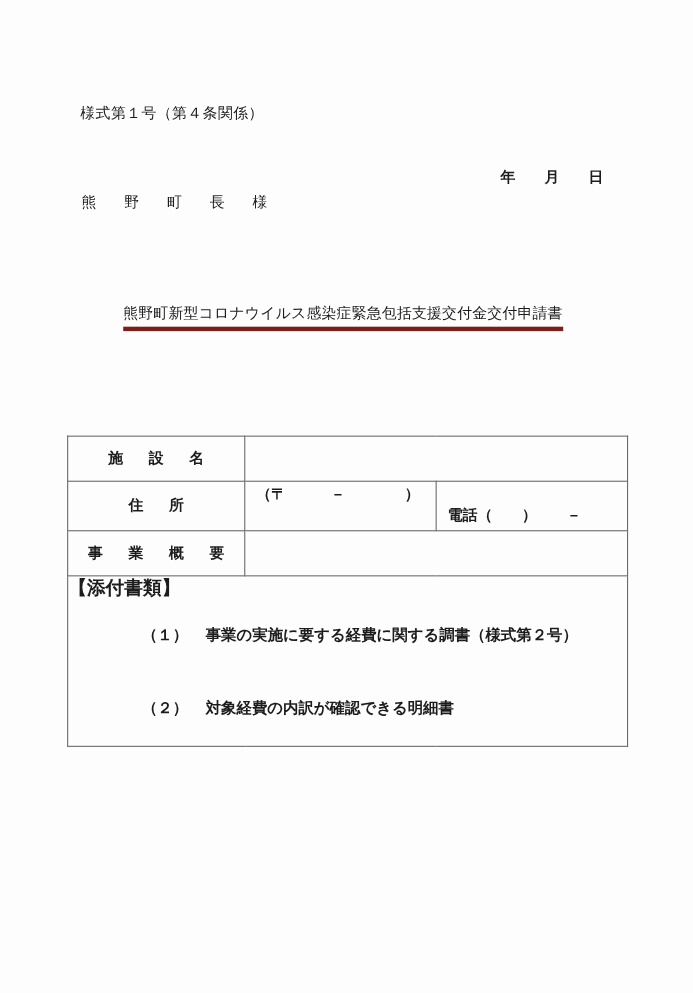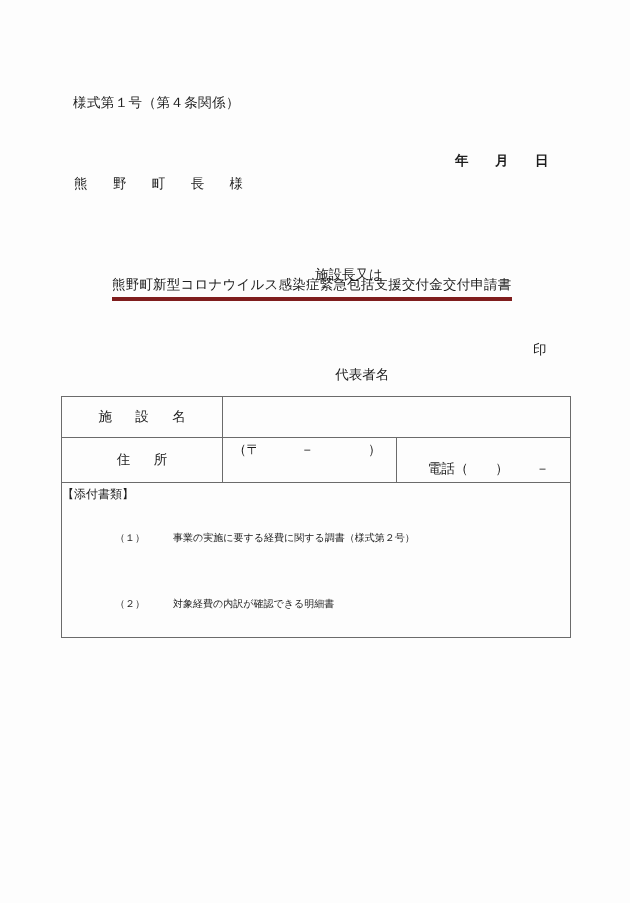--- a/index.html
+++ b/index.html
@@ -94,20 +94,21 @@
     top: 396px;
     width: 510px;
     border-collapse: collapse;
     table-layout: fixed;
     font-size: 13.5px;
   }
   .form-table td {
     border: 1px solid #6b6b6b;
     padding: 0;
     vertical-align: middle;
+    font-weight: bold;
   }
   .label-cell {
     width: 160px;
     text-align: center;
     height: 40px;
   }
   .label-cell .lbl {
     display: inline-block;
     letter-spacing: 10px;
     text-indent: 10px;
@@ -122,74 +123,66 @@
   }
   .zip {
     position: absolute;
     left: 10px;
     top: 3px;
     white-space: pre;
   }
   .tel-cell {
     width: 166px;
     vertical-align: middle;
-    text-align: center;
   }
   .tel-inner {
     padding-left: 10px;
     white-space: pre;
     position: relative;
     top: 9px;
   }
 
   .money { letter-spacing: 0.3px; }
 
   
   .attach-cell {
     height: 86px;
     vertical-align: top;
     padding: 9px 0 0 9px;
   }
   .attach-title {
-    font-size: 12px;
+    font-size: 17px;
     line-height: 22px;
   }
   .attach-list {
     margin: 0;
     padding: 0;
     list-style: none;
   }
   .attach-list li {
-    font-size: 10px;
+    font-size: 14px;
     line-height: 22px;
     white-space: pre;
     padding-left: 18px;
   }
   .attach-list .num { display: inline-block; width: 58px; }
 </style>
 </head>
 <body>
 
 <div class="page">
 
   <div class="abs form-number">様式第１号（第４条関係）</div>
 
   <div class="abs date-line">
     <span>年</span><span class="sp"></span><span>月</span><span class="sp"></span><span>日</span>
   </div>
 
   <div class="abs addressee">熊 野 町 長 様</div>
 
-  <div class="abs applicant">
-    <div class="line">施設長又は</div>
-    <div class="line">
-      <span>代表者名</span>
-      <span class="seal">印</span>
-    </div>
-  </div>
 
   <div class="abs doc-title">熊野町新型コロナウイルス感染症緊急包括支援交付金交付申請書</div>
 
 
   <table class="form-table">
     <tbody>
 
       <tr>
         <td class="label-cell">
           <span class="lbl">施 設 名</span>
@@ -204,20 +197,26 @@
         <td class="value-cell">
           <div class="addr-value">
             <span class="zip">（〒　　　－　　　　）</span>
           </div>
         </td>
         <td class="tel-cell">
           <div class="tel-inner">電話（　　）　　－</div>
         </td>
       </tr>
 
+      <tr>
+        <td class="label-cell">
+          <span class="lbl">事 業 概 要</span>
+        </td>
+        <td class="value-cell" colspan="2"></td>
+      </tr>
 
 
 
       <tr>
         <td class="attach-cell" colspan="3">
           <div class="attach-title">【添付書類】</div>
           <ul class="attach-list">
             <li>
               <span class="num">（１）</span><span>事業の実施に要する経費に関する調書（様式第２号）</span>
             </li>

